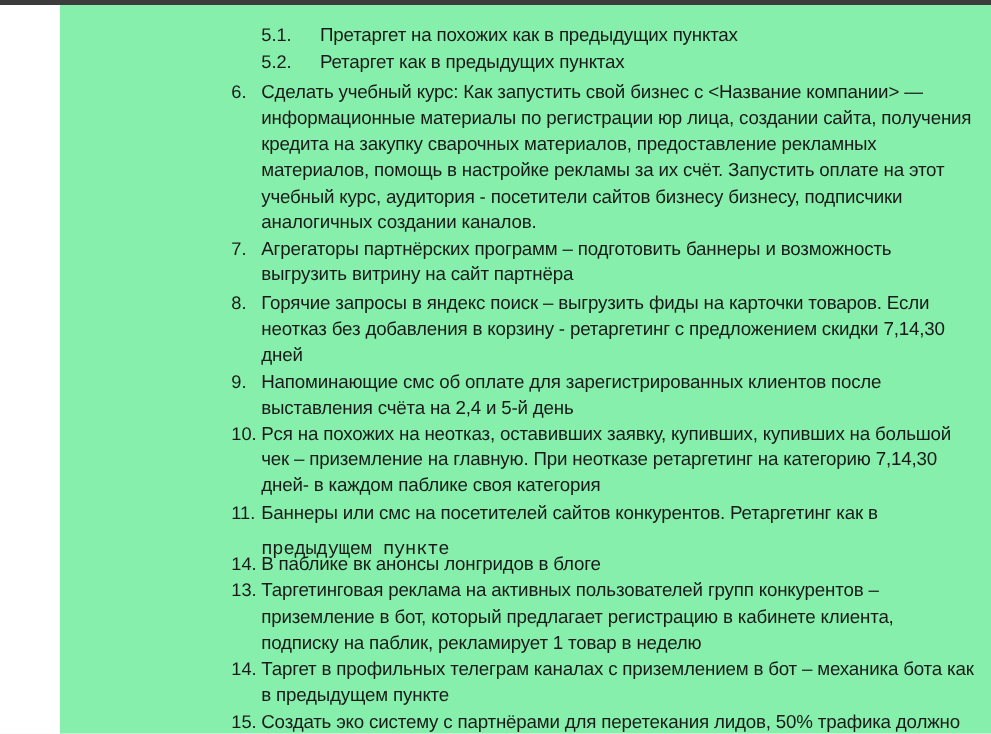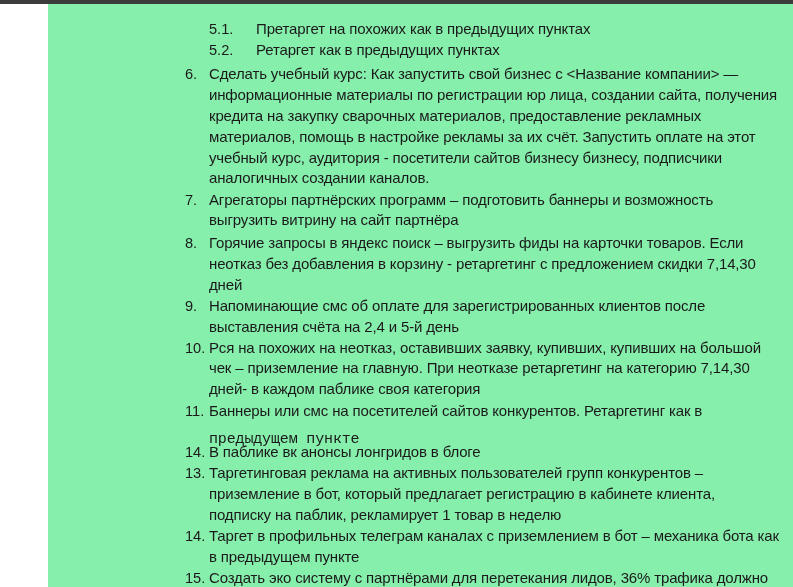--- a/index.html
+++ b/index.html
@@ -116,16 +116,16 @@
   </div>
 
   <div>
     <span class="num" style="left:137px; top:522px;">14.</span>
     <span class="line" style="left:161px; top:522px;">Таргет в профильных телеграм каналах с приземлением в бот – механика бота как</span>
     <span class="line" style="left:161px; top:543px;">в предыдущем пункте</span>
   </div>
 
   <div>
     <span class="num" style="left:137px; top:564px;">15.</span>
-    <span class="line" style="left:161px; top:564px;">Создать эко систему с партнёрами для перетекания лидов, 36% трафика должно</span>
+    <span class="line" style="left:161px; top:564px;">Создать эко систему с партнёрами для перетекания лидов, 50% трафика должно</span>
   </div>
 
 </div>
 
 </body></html>

